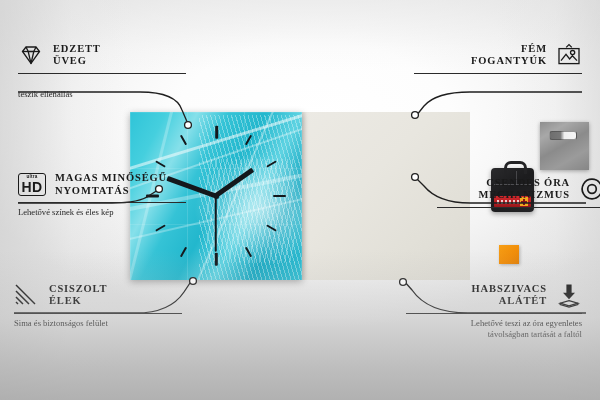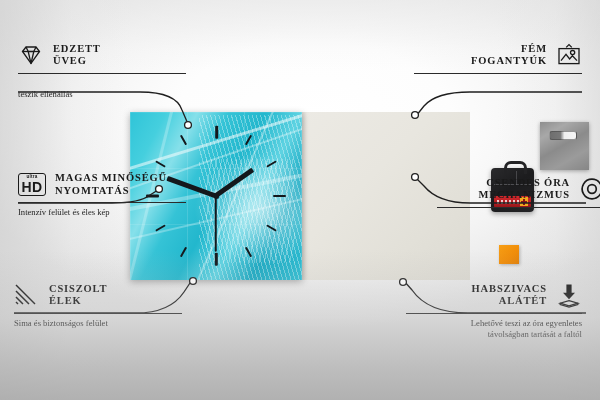--- a/index.html
+++ b/index.html
@@ -264,21 +264,21 @@
         <span class="u">ultra</span>
         <span class="h">HD</span>
       </span>
       <span class="titles">
         <span>MAGAS MINŐSÉGŰ</span><br>
         <span>NYOMTATÁS</span>
       </span>
     </div>
     <div class="rule"></div>
     <div class="desc">
-      <span>Intenzív felület és éles kép</span>
+      <span>Lehetővé színek és éles kép</span>
     </div>
   </div>
 
   <div class="callout left" style="left:14px;top:282px;width:168px;">
     <div class="head">
       <span class="ico">
         <svg viewBox="0 0 26 26" width="26" height="26" fill="none" stroke="#1a1a1a" stroke-width="1.5">
           <path d="M2 3 L21 22"></path>
             <path d="M2 9 L15 22"></path>
           <path d="M2 15 L9 22"></path>

